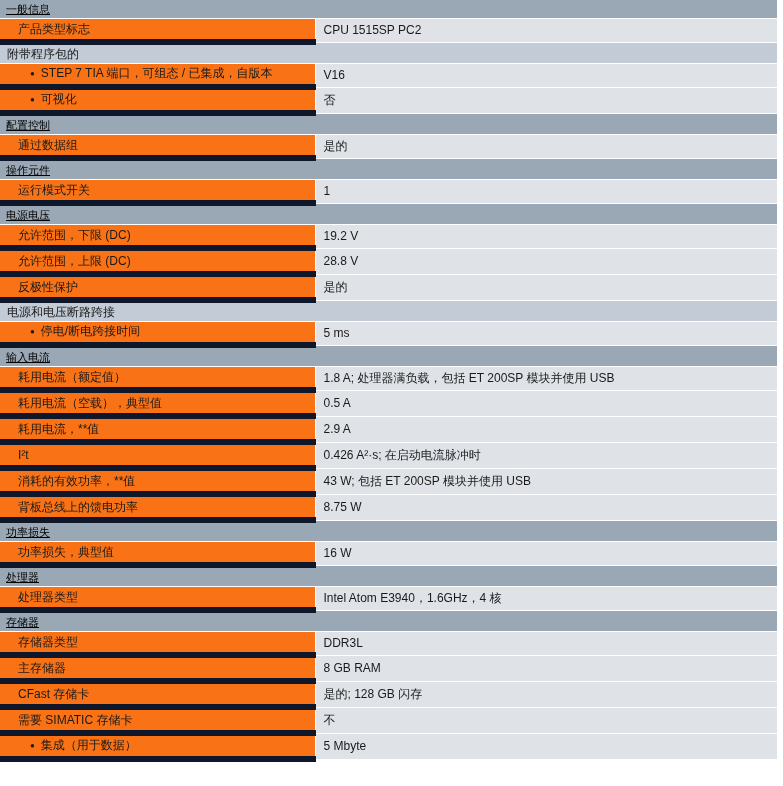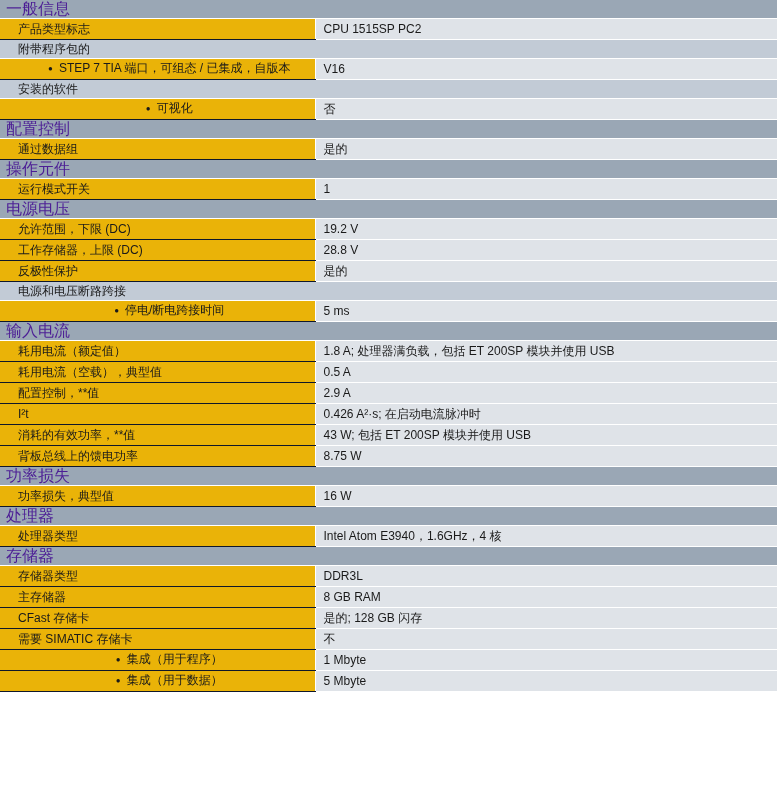--- a/index.html
+++ b/index.html
@@ -18,59 +18,59 @@
     border-collapse: collapse;
     table-layout: fixed;
   }
   .spec-table td {
     padding: 0;
     vertical-align: middle;
   }
   
   tr.section > td {
     background: #9aa7b5;
-    color: #4c1d95;
+    color: #000000;
     font-weight: normal;
     height: 16px;
     line-height: 16px;
     padding: 1px 0 1px 6px;
     border-bottom: 1px solid #ffffff;
-    font-size: 16px;
+    font-size: 11px;
+    text-decoration: underline;
   }
   
   tr.subsection > td {
     background: #c2cbd6;
     color: #1a1a1a;
     height: 16px;
     line-height: 16px;
-    padding: 1px 0 1px 18px;
+    padding: 1px 0 1px 7px;
     border-bottom: 1px solid #ffffff;
     font-size: 12px;
     margin-top: 8px;
   }
   
   tr.data td.label {
-    background: #eab308;
+    background: #f97316;
     padding: 2px 6px 2px 18px;
-    border-bottom: 1px solid #0f172a;
+    border-bottom: 6px solid #0f172a;
     border-right: 1px solid #ffffff;
     height: 16px;
     line-height: 15px;
   }
   tr.data td.value {
     background: #dfe3e8;
     padding: 2px 6px 2px 8px;
     border-bottom: 1px solid #ffffff;
     height: 16px;
     line-height: 15px;
     margin-top: 40px;
   }
   tr.data.bullet td.label {
     padding-left: 30px;
-    text-align: center;
   }
   tr.data.bullet td.label::before {
     content: "\25CF";
     font-size: 8px;
     margin-right: 6px;
     position: relative;
     top: -1px;
   }
   col.c-label { width: 315px; }
   col.c-value { width: 462px; }
@@ -91,23 +91,20 @@
         <td class="label">产品类型标志</td>
         <td class="value">CPU 1515SP PC2</td>
       </tr>
       <tr class="subsection">
         <td colspan="2">附带程序包的</td>
       </tr>
       <tr class="data bullet">
         <td class="label">STEP 7 TIA 端口，可组态 / 已集成，自版本</td>
         <td class="value">V16</td>
       </tr>
-      <tr class="subsection">
-        <td colspan="2">安装的软件</td>
-      </tr>
       <tr class="data bullet">
         <td class="label">可视化</td>
         <td class="value">否</td>
       </tr>
       <tr class="section">
         <td colspan="2">配置控制</td>
       </tr>
       <tr class="data">
         <td class="label">通过数据组</td>
         <td class="value">是的</td>
@@ -120,21 +117,21 @@
         <td class="value">1</td>
       </tr>
       <tr class="section">
         <td colspan="2">电源电压</td>
       </tr>
       <tr class="data">
         <td class="label">允许范围，下限 (DC)</td>
         <td class="value">19.2 V</td>
       </tr>
       <tr class="data">
-        <td class="label">工作存储器，上限 (DC)</td>
+        <td class="label">允许范围，上限 (DC)</td>
         <td class="value">28.8 V</td>
       </tr>
       <tr class="data">
         <td class="label">反极性保护</td>
         <td class="value">是的</td>
       </tr>
       <tr class="subsection">
         <td colspan="2">电源和电压断路跨接</td>
       </tr>
       <tr class="data bullet">
@@ -146,21 +143,21 @@
       </tr>
       <tr class="data">
         <td class="label">耗用电流（额定值）</td>
         <td class="value">1.8 A; 处理器满负载，包括 ET 200SP 模块并使用 USB</td>
       </tr>
       <tr class="data">
         <td class="label">耗用电流（空载），典型值</td>
         <td class="value">0.5 A</td>
       </tr>
       <tr class="data">
-        <td class="label">配置控制，**值</td>
+        <td class="label">耗用电流，**值</td>
         <td class="value">2.9 A</td>
       </tr>
       <tr class="data">
         <td class="label">I²t</td>
         <td class="value">0.426 A²·s; 在启动电流脉冲时</td>
       </tr>
       <tr class="data">
         <td class="label">消耗的有效功率，**值</td>
         <td class="value">43 W; 包括 ET 200SP 模块并使用 USB</td>
       </tr>
@@ -193,23 +190,19 @@
         <td class="label">主存储器</td>
         <td class="value">8 GB RAM</td>
       </tr>
       <tr class="data">
         <td class="label">CFast 存储卡</td>
         <td class="value">是的; 128 GB 闪存</td>
       </tr>
       <tr class="data">
         <td class="label">需要 SIMATIC 存储卡</td>
         <td class="value">不</td>
-      </tr>
-      <tr class="data bullet">
-        <td class="label">集成（用于程序）</td>
-        <td class="value">1 Mbyte</td>
       </tr>
       <tr class="data bullet">
         <td class="label">集成（用于数据）</td>
         <td class="value">5 Mbyte</td>
       </tr>
     </tbody>
 </table>
 
 </body></html>

